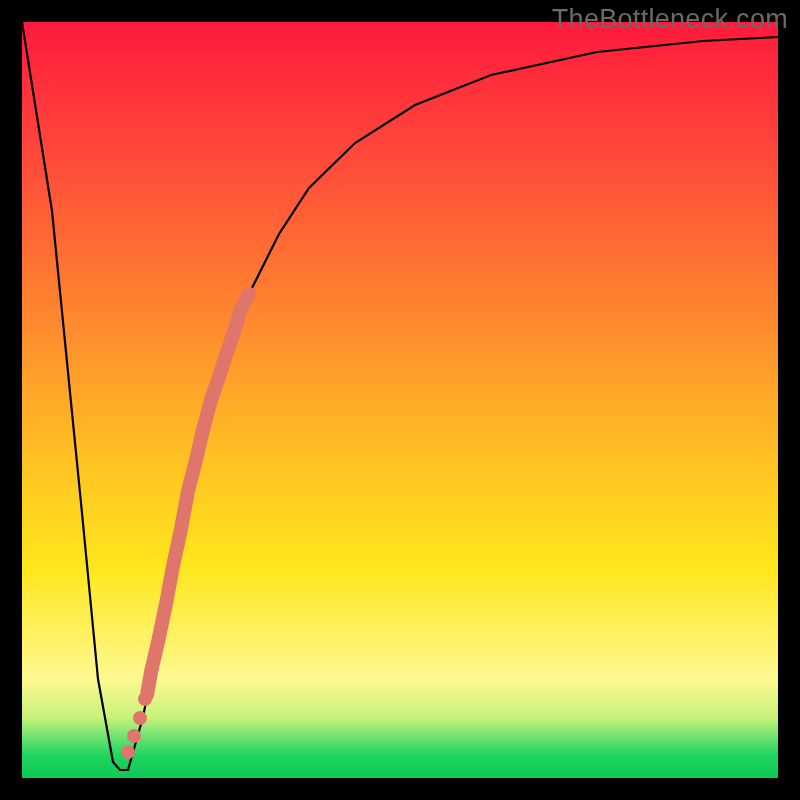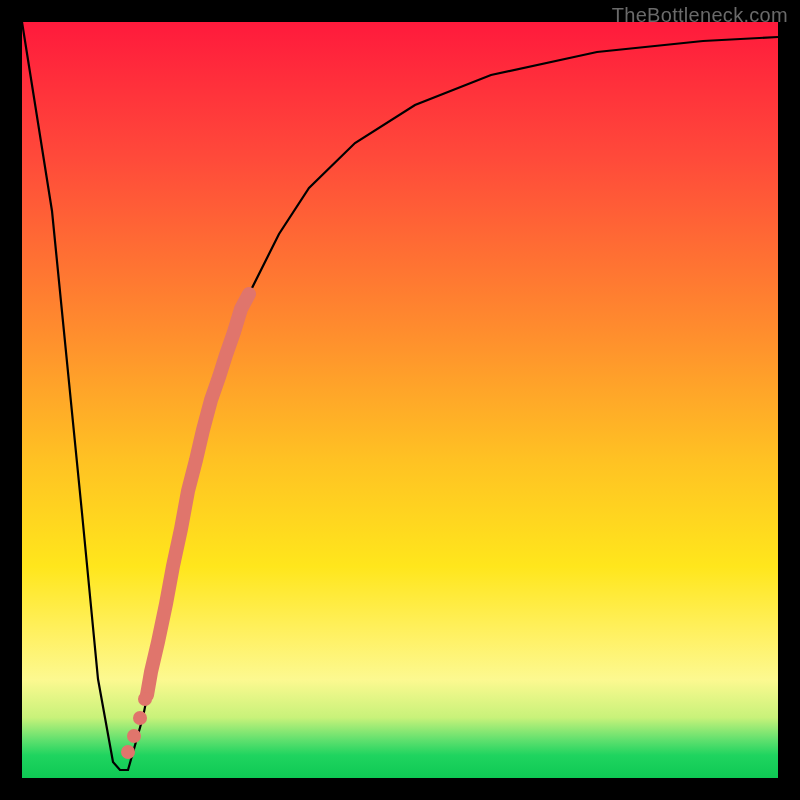--- a/index.html
+++ b/index.html
@@ -45,21 +45,21 @@
   }
   svg.curve {
     position: absolute;
     inset: 0;
   }
   .watermark {
     position: absolute;
     top: 4px;
     right: 12px;
     color: #6a6a6a;
-    font-size: 20px;
+    font-size: 27px;
     font-weight: 500;
     letter-spacing: 0.3px;
   }
 </style>
 </head>
 <body>
 
 <div class="frame">
 
   <div class="plot-area">

